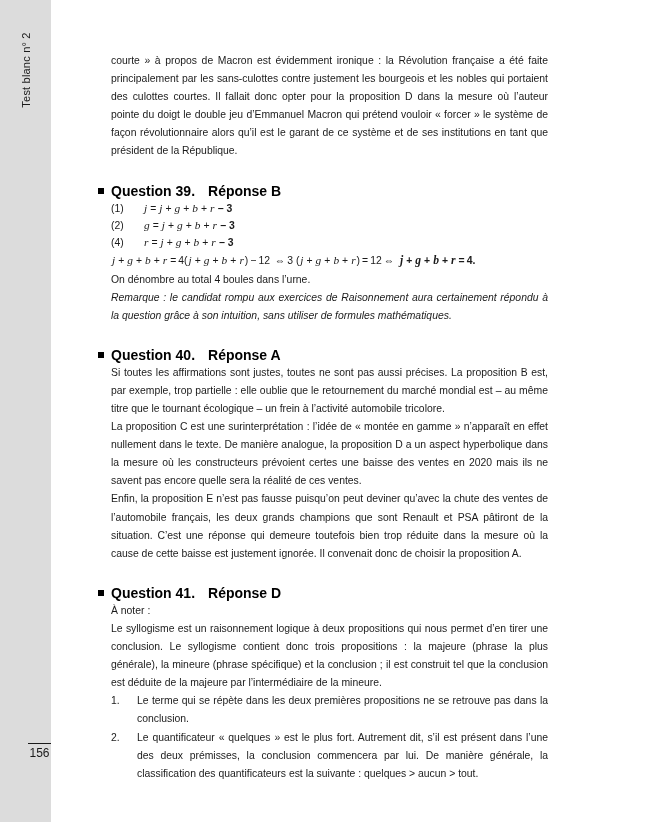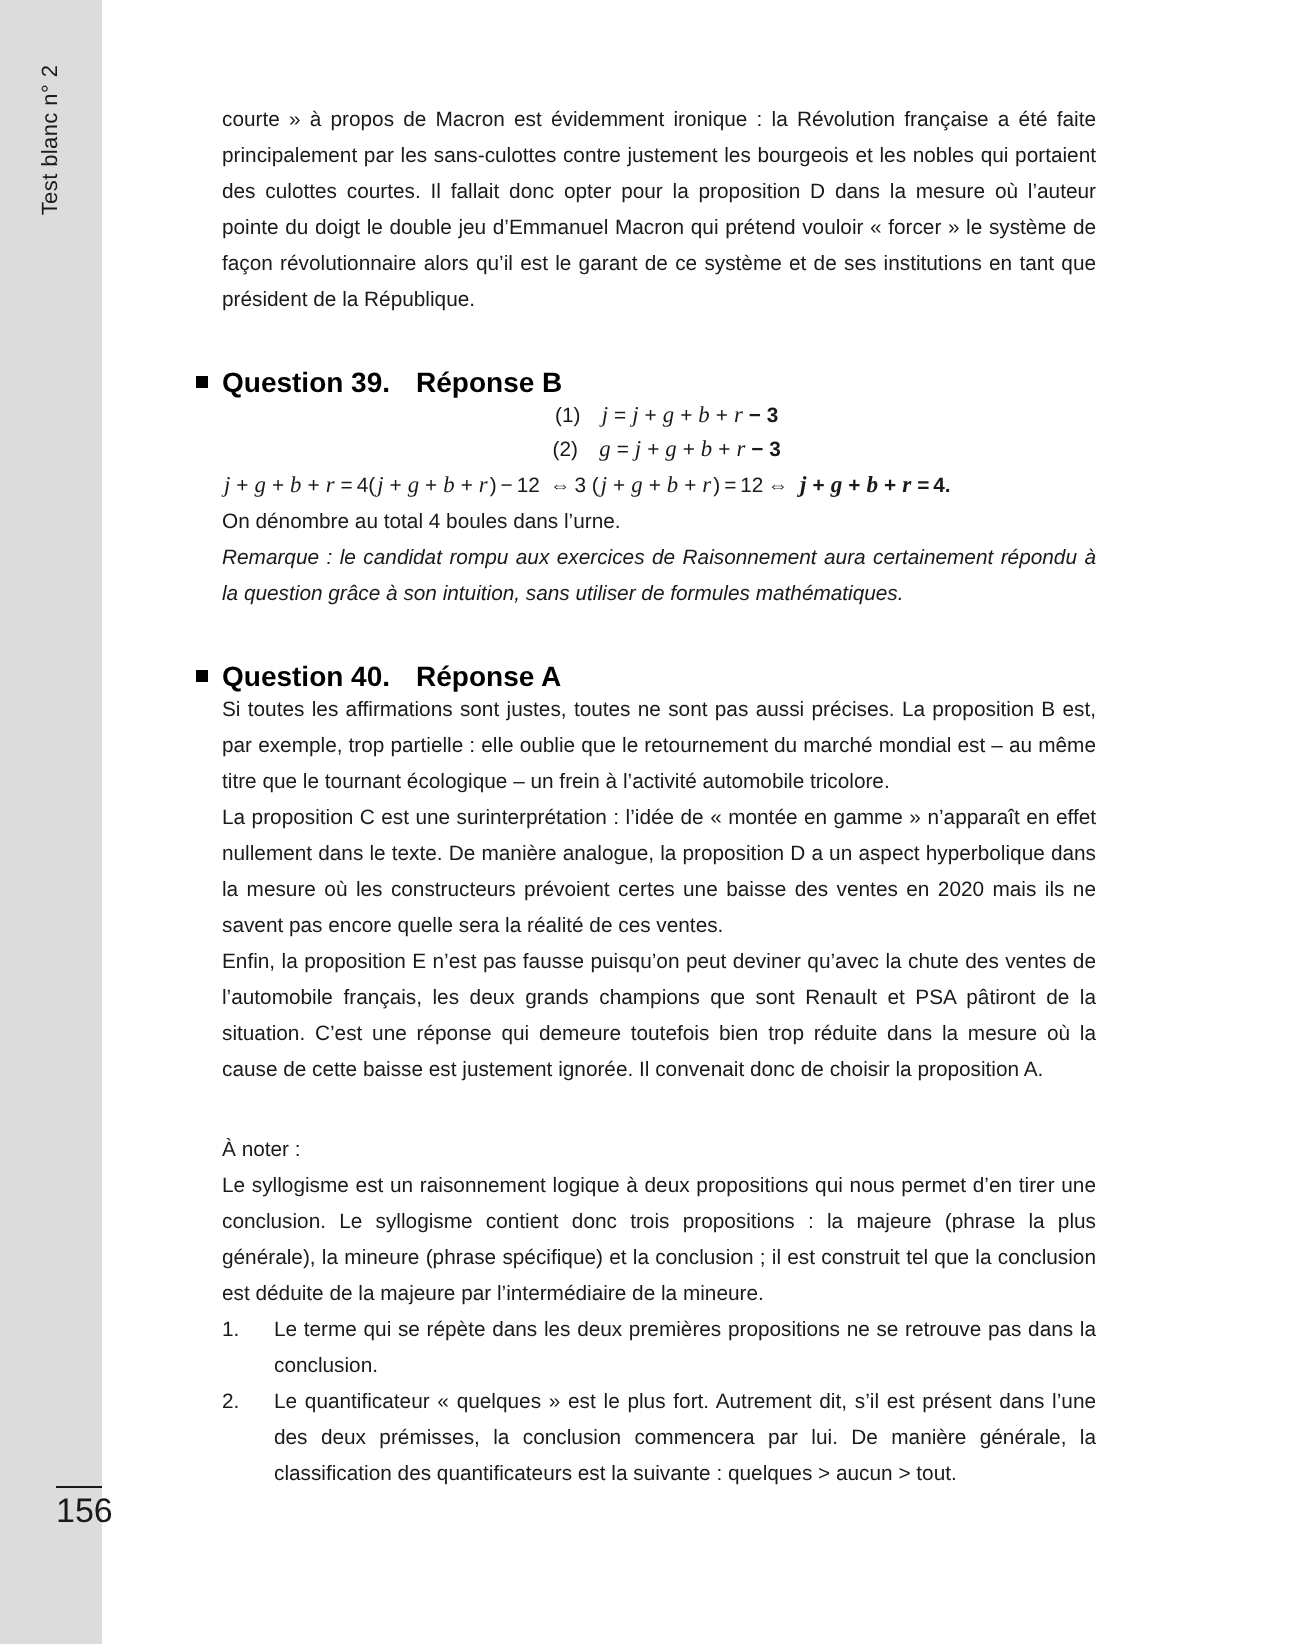--- a/index.html
+++ b/index.html
@@ -47,21 +47,21 @@
     left: 28px;
     width: 23px;
     height: 1px;
     background: #1a1a1a;
   }
   #folio-number {
     position: absolute;
     left: 28px;
     width: 23px;
     text-align: center;
-    font-size: 17px;
+    font-size: 12px;
     color: #1a1a1a;
   }
 
   
   #page-body {
     position: absolute;
     left: 111px;
     top: 52px;
     width: 437px;
   }
@@ -97,21 +97,20 @@
     display: inline-block;
   }
   .q-head .q-num { margin-right: 13px; }
 
   
   .eq-line {
     font-size: 10.4px;
     line-height: 16.3px;
     color: #1a1a1a;
     white-space: nowrap;
-    text-align: center;
   }
   .eq-line .eq-tag {
     display: inline-block;
     width: 32px;
   }
   .mv {
     font-family: "Liberation Serif", serif;
     font-style: italic;
     font-size: 11.4px;
     padding: 0 1px;
@@ -188,20 +187,23 @@
       <span class="bullet"></span><span class="q-num">Question 39.</span><span>Réponse B</span>
     </div>
 
 
     <div class="eq-line">
       <span class="eq-tag">(1)</span><span class="mv">j</span><span class="op">=</span><span class="mv">j</span><span class="op">+</span><span class="mv">g</span><span class="op">+</span><span class="mv">b</span><span class="op">+</span><span class="mv">r</span><span class="op bld">− 3</span>
     </div>
     <div class="eq-line">
       <span class="eq-tag">(2)</span><span class="mv">g</span><span class="op">=</span><span class="mv">j</span><span class="op">+</span><span class="mv">g</span><span class="op">+</span><span class="mv">b</span><span class="op">+</span><span class="mv">r</span><span class="op bld">− 3</span>
     </div>
+    <div class="eq-line">
+      <span class="eq-tag">(4)</span><span class="mv">r</span><span class="op">=</span><span class="mv">j</span><span class="op">+</span><span class="mv">g</span><span class="op">+</span><span class="mv">b</span><span class="op">+</span><span class="mv">r</span><span class="op bld">− 3</span>
+    </div>
 
 
     <div class="eq-sum">
       <span class="mv">j</span><span class="op">+</span><span class="mv">g</span><span class="op">+</span><span class="mv">b</span><span class="op">+</span><span class="mv">r</span><span class="op">=</span>4(<span class="mv">j</span><span class="op">+</span><span class="mv">g</span><span class="op">+</span><span class="mv">b</span><span class="op">+</span><span class="mv">r</span>)<span class="op">−</span>12 <span class="op">⇔</span>3 (<span class="mv">j</span><span class="op">+</span><span class="mv">g</span><span class="op">+</span><span class="mv">b</span><span class="op">+</span><span class="mv">r</span>)<span class="op">=</span>12<span class="op">⇔</span> <span class="mv-b">j</span><span class="op bld">+</span><span class="mv-b">g</span><span class="op bld">+</span><span class="mv-b">b</span><span class="op bld">+</span><span class="mv-b">r</span><span class="op bld">=</span><span class="bld">4.</span>
     </div>
 
     <p class="para">On dénombre au total 4 boules dans l’urne.</p>
     <p class="remark">Remarque : le candidat rompu aux exercices de Raisonnement aura certainement répondu à la question grâce à son intuition, sans utiliser de formules mathématiques.</p>
   </div>
 
@@ -212,20 +214,23 @@
       <span class="bullet"></span><span class="q-num">Question 40.</span><span>Réponse A</span>
     </div>
     <p class="para">Si toutes les affirmations sont justes, toutes ne sont pas aussi précises. La proposition B est, par exemple, trop partielle : elle oublie que le retournement du marché mondial est – au même titre que le tournant écologique – un frein à l’activité automobile tricolore.</p>
     <p class="para">La proposition C est une surinterprétation : l’idée de « montée en gamme » n’apparaît en effet nullement dans le texte. De manière analogue, la proposition D a un aspect hyperbolique dans la mesure où les constructeurs prévoient certes une baisse des ventes en 2020 mais ils ne savent pas encore quelle sera la réalité de ces ventes.</p>
     <p class="para">Enfin, la proposition E n’est pas fausse puisqu’on peut deviner qu’avec la chute des ventes de l’automobile français, les deux grands champions que sont Renault et PSA pâtiront de la situation. C’est une réponse qui demeure toutefois bien trop réduite dans la mesure où la cause de cette baisse est justement ignorée. Il convenait donc de choisir la proposition A.</p>
   </div>
 
   <div class="spacer-lg"></div>
 
   <div class="q-block">
+    <div class="q-head">
+      <span class="bullet"></span><span class="q-num">Question 41.</span><span>Réponse D</span>
+    </div>
     <p class="para">À noter :</p>
     <p class="para">Le syllogisme est un raisonnement logique à deux propositions qui nous permet d’en tirer une conclusion. Le syllogisme contient donc trois propositions : la majeure (phrase la plus générale), la mineure (phrase spécifique) et la conclusion ; il est construit tel que la conclusion est déduite de la majeure par l’intermédiaire de la mineure.</p>
     <ol class="num-list">
       <li>
         <span class="li-num">1.</span><span>Le terme qui se répète dans les deux premières propositions ne se retrouve pas dans la conclusion.</span>
       </li>
       <li>
         <span class="li-num">2.</span><span>Le quantificateur « quelques » est le plus fort. Autrement dit, s’il est présent dans l’une des deux prémisses, la conclusion commencera par lui. De manière générale, la classification des quantificateurs est la suivante : quelques &gt; aucun &gt; tout.</span>
       </li>
     </ol>

